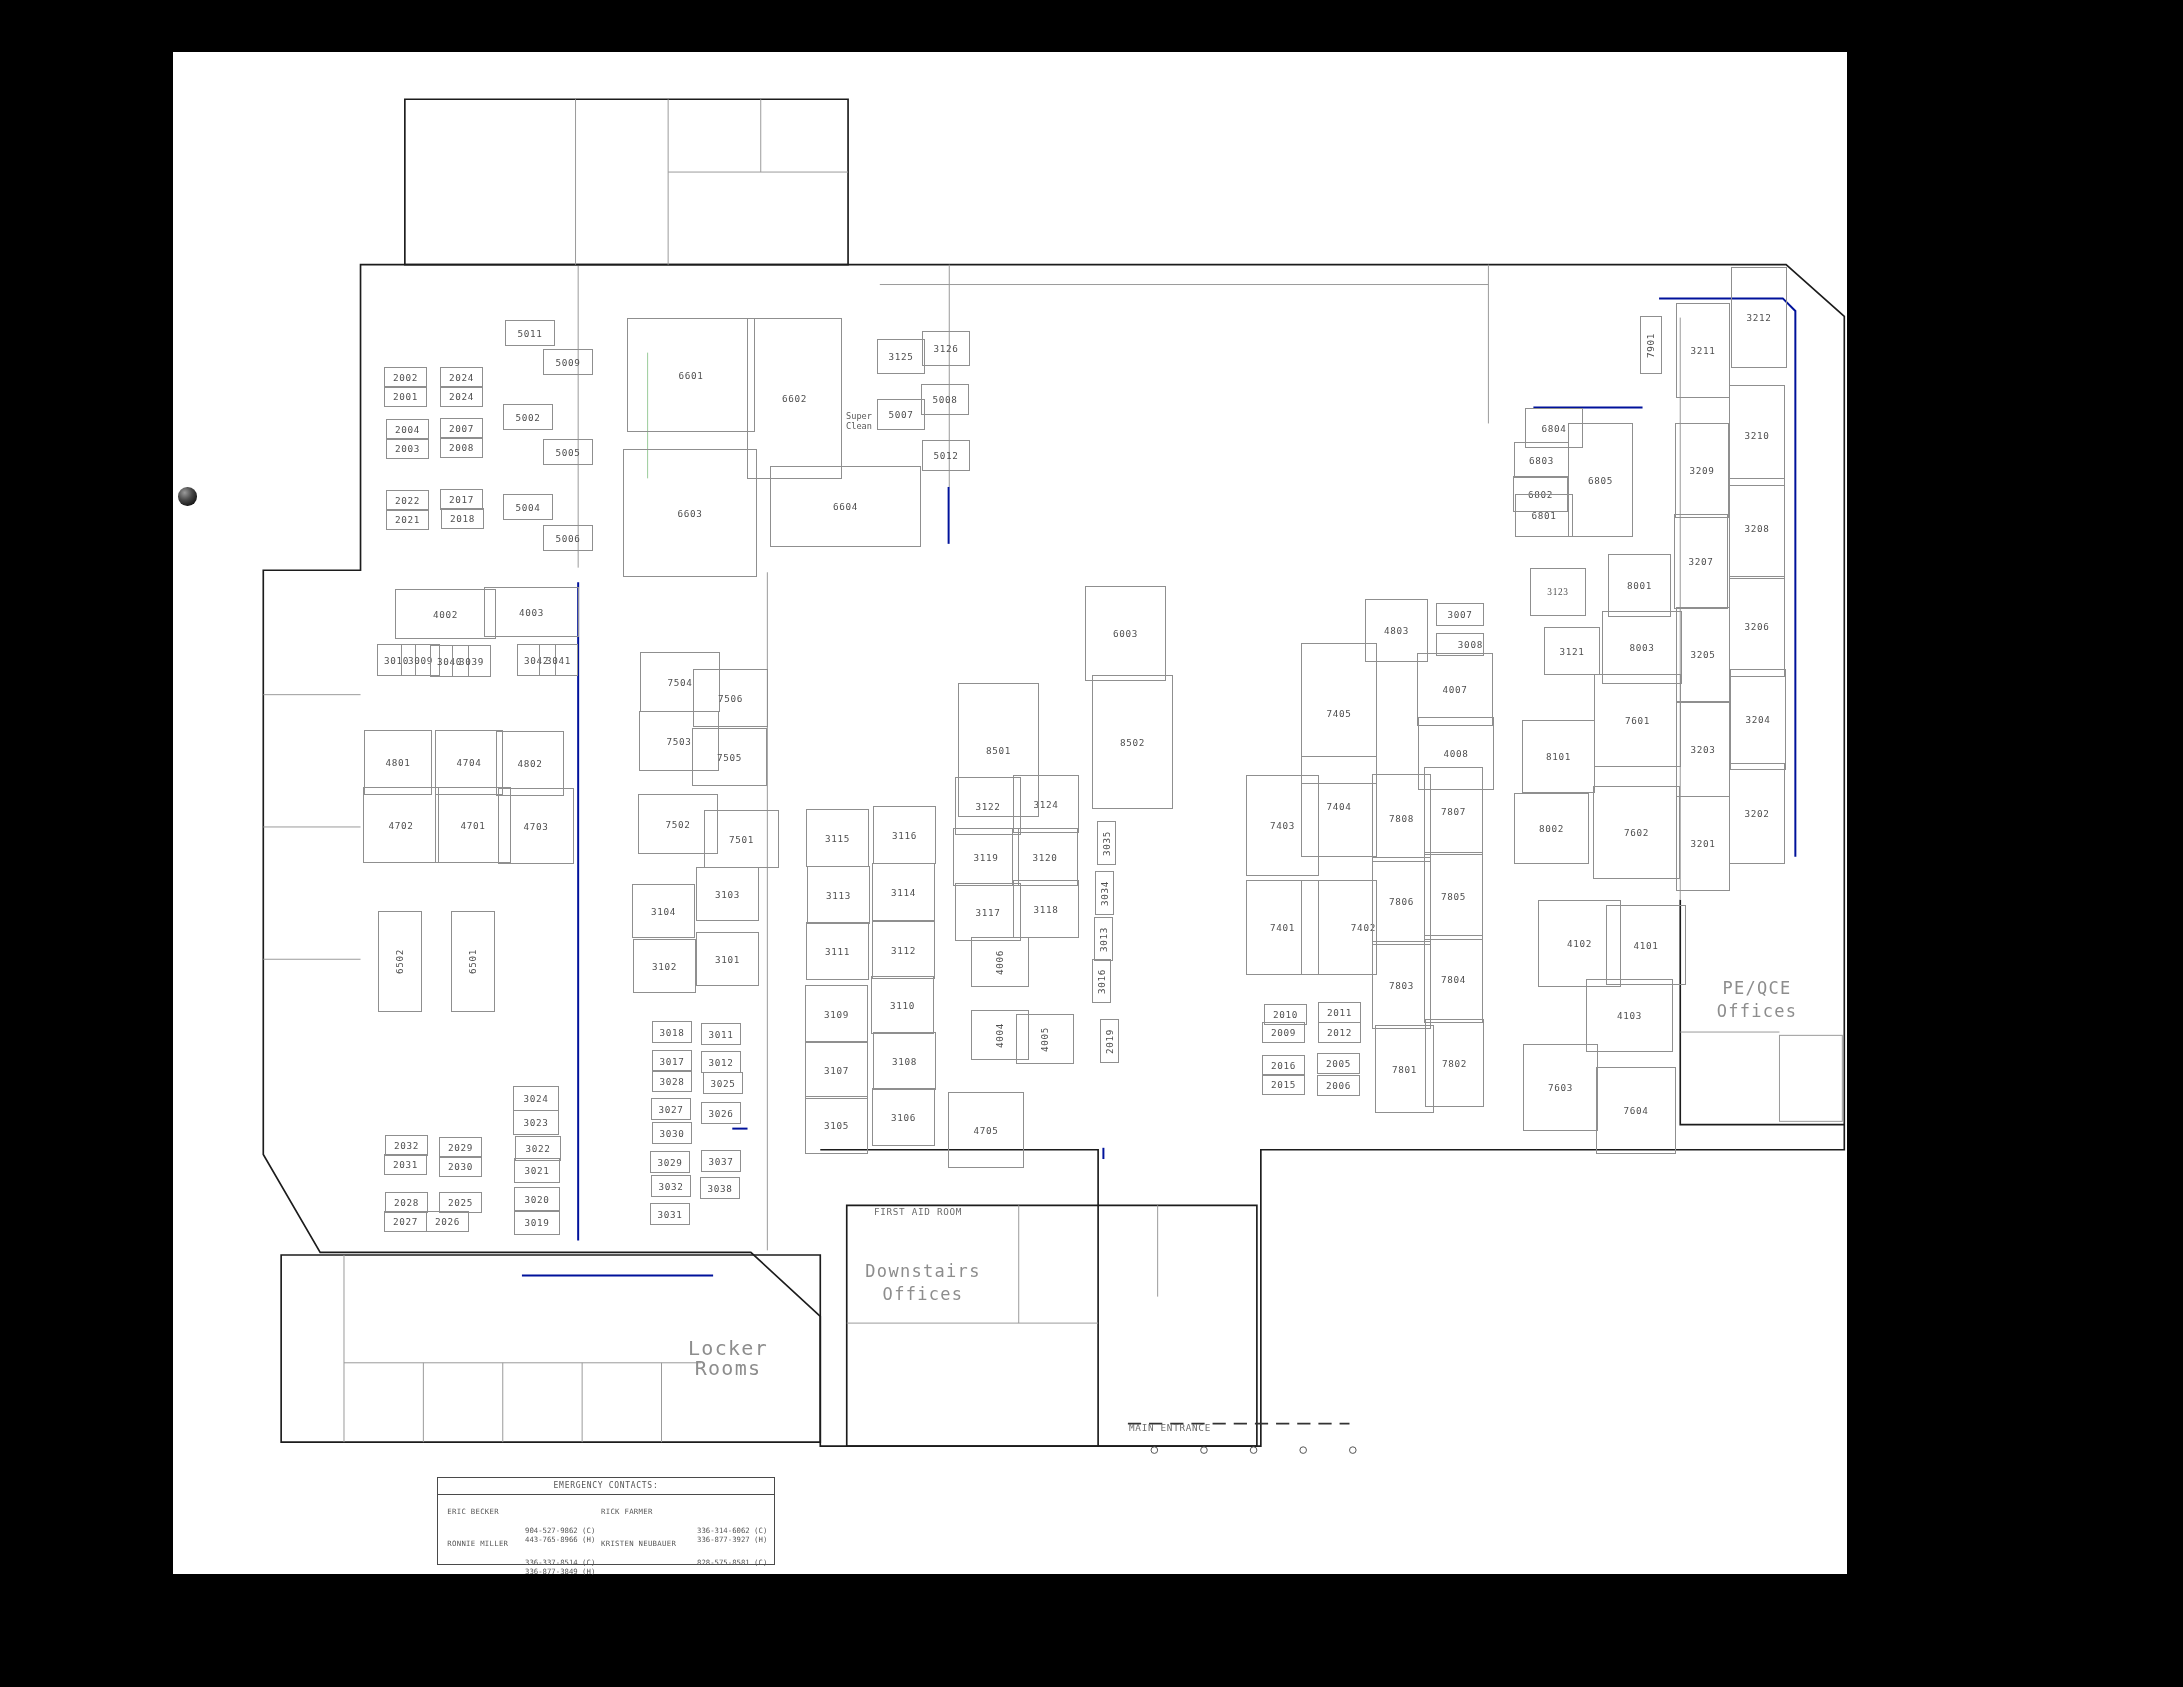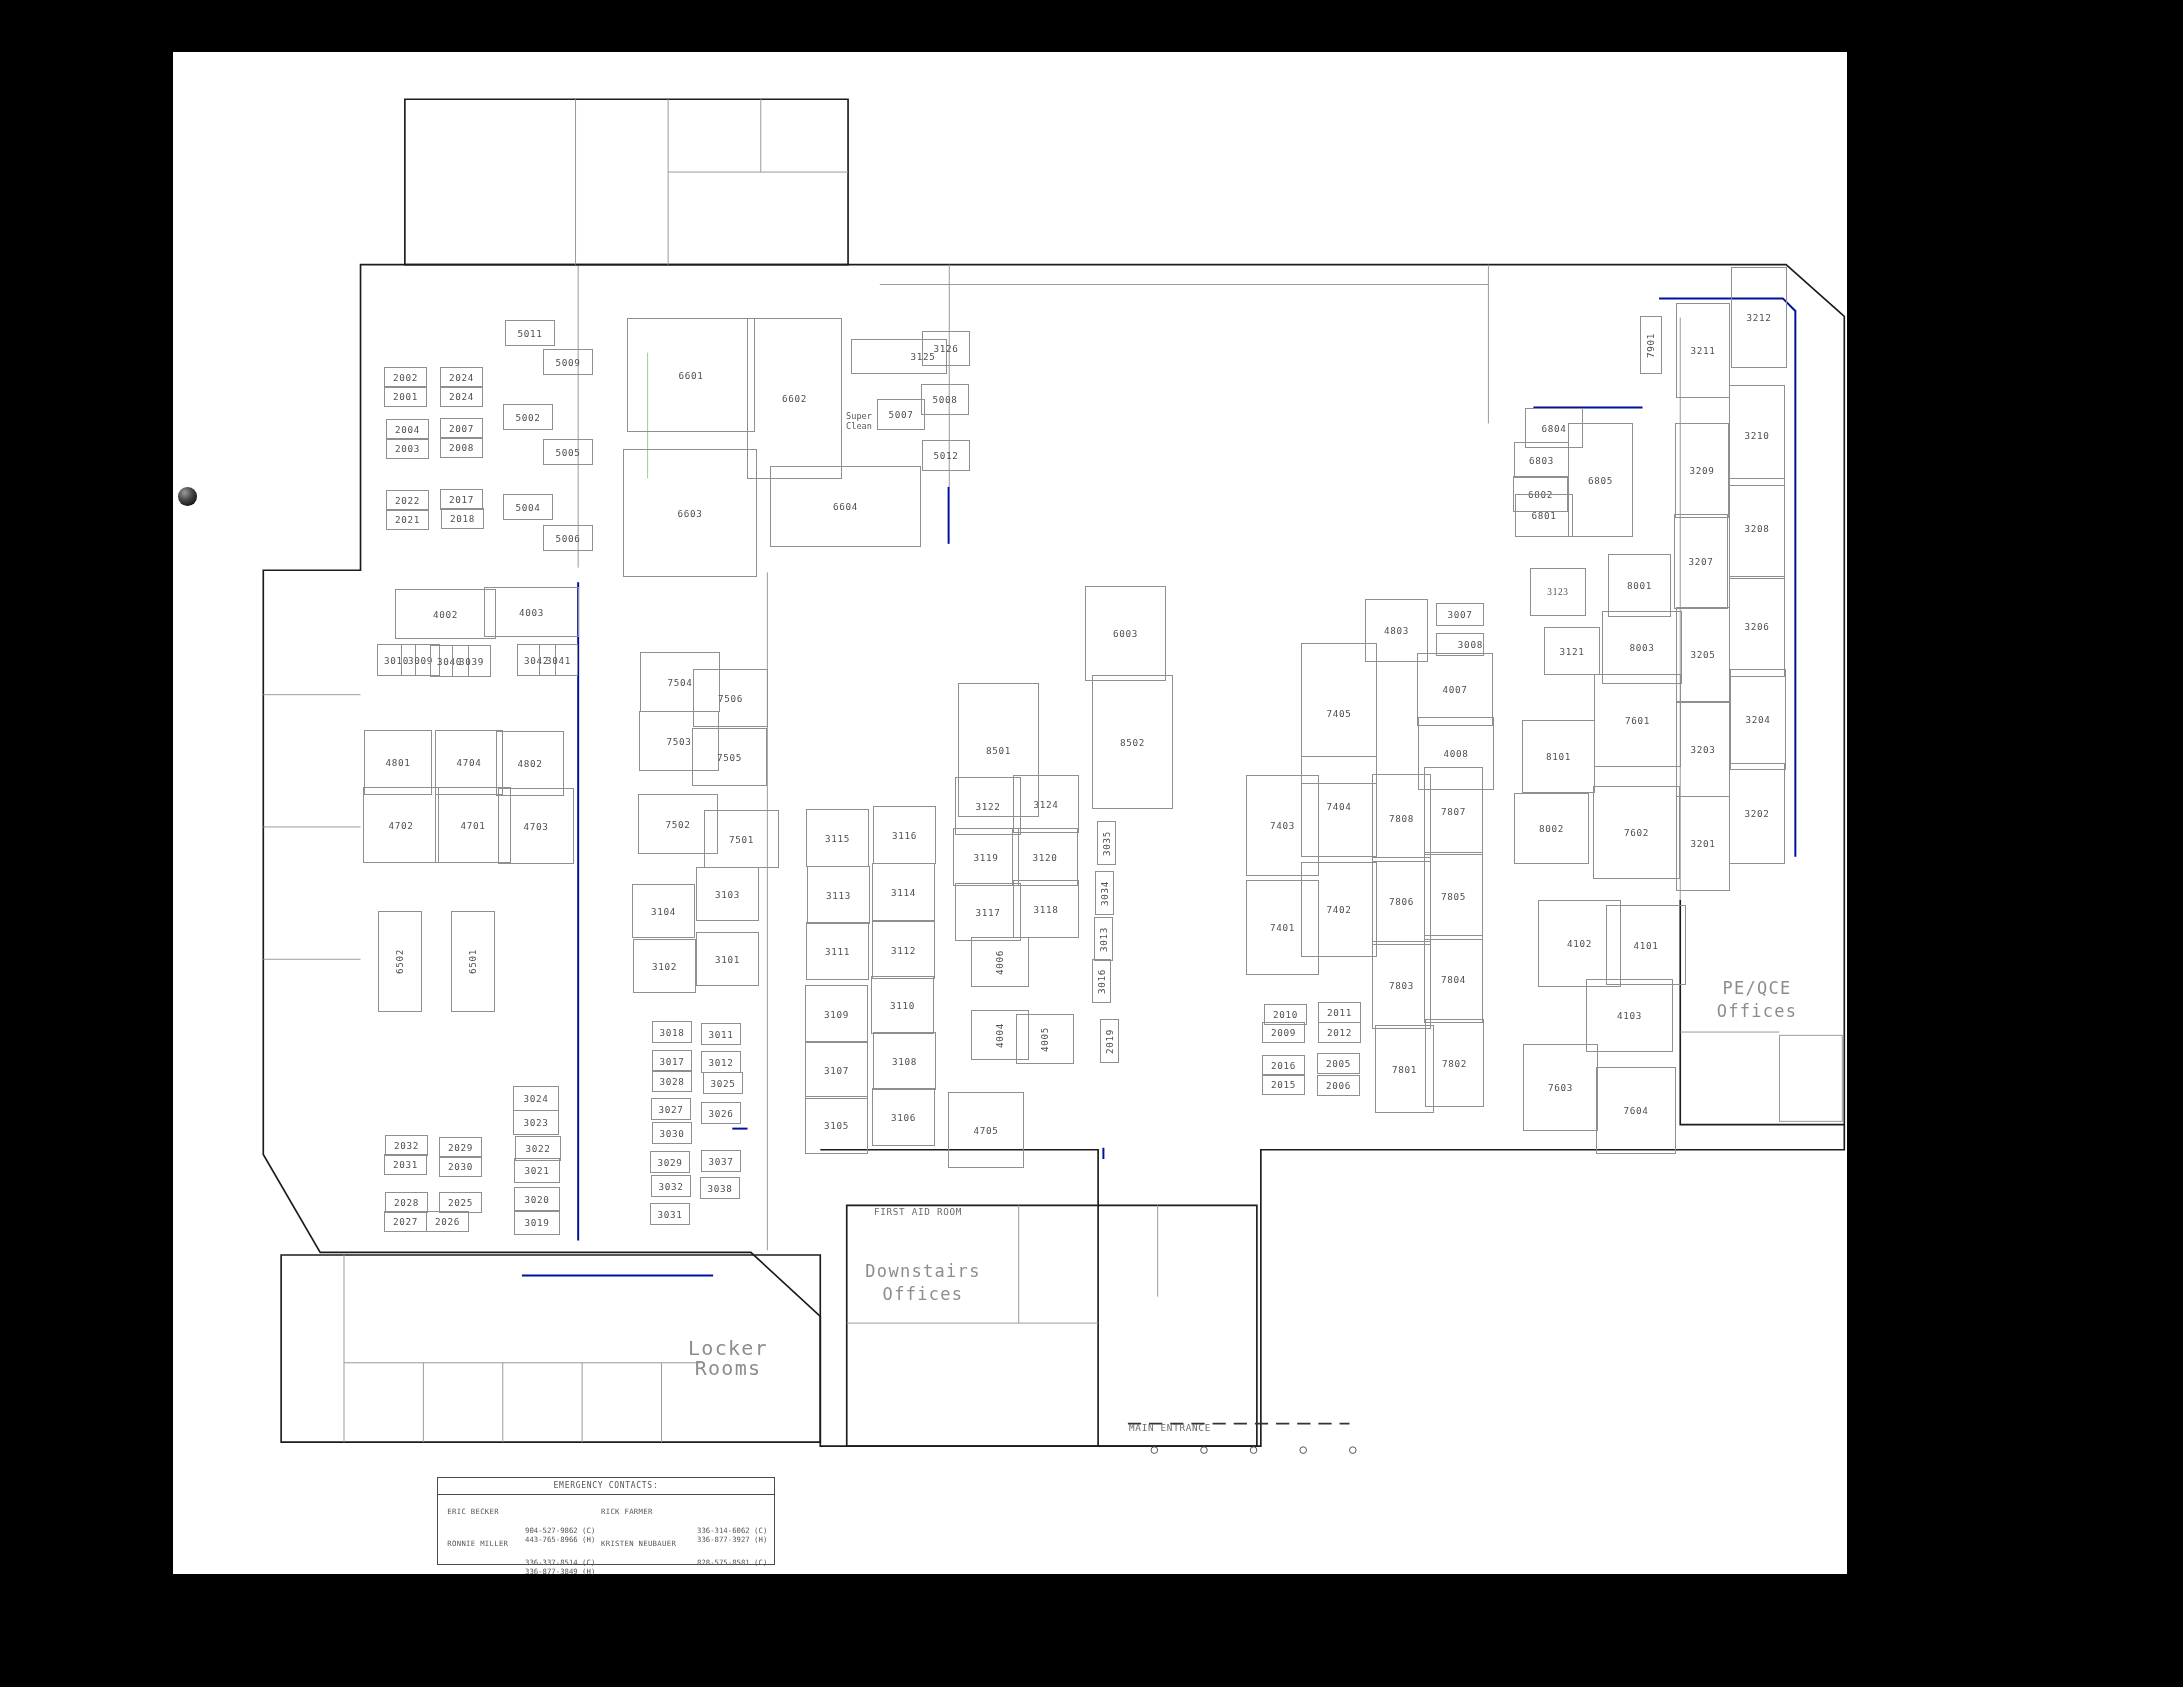--- a/index.html
+++ b/index.html
@@ -394,21 +394,21 @@
     </div>
     <div class="room" style="left: 747px; top: 318px; width: 93px; height: 159px;">
       <span>6602</span>
     </div>
     <div class="room" style="left: 623px; top: 449px; width: 132px; height: 126px; justify-content: center;">
       <span>6603</span>
     </div>
     <div class="room" style="left: 770px; top: 466px; width: 149px; height: 79px;">
       <span>6604</span>
     </div>
-    <div class="room" style="left: 851px; top: 339px; width: 46px; height: 33px; padding-left: 48px;">
+    <div class="room" style="left: 877px; top: 339px; width: 46px; height: 33px;">
       <span>3125</span>
     </div>
     <div class="room" style="left: 922px; top: 331px; width: 46px; height: 33px;">
       <span>3126</span>
     </div>
     <div class="room" style="left: 921px; top: 384px; width: 46px; height: 29px;">
       <span>5008</span>
     </div>
     <div class="room" style="left: 877px; top: 399px; width: 46px; height: 29px;">
       <span>5007</span>
@@ -436,21 +436,21 @@
     </div>
     <div class="room" style="left: 1246px; top: 775px; width: 71px; height: 99px;">
       <span>7403</span>
     </div>
     <div class="room" style="left: 1301px; top: 756px; width: 74px; height: 99px;">
       <span>7404</span>
     </div>
     <div class="room" style="left: 1246px; top: 880px; width: 71px; height: 93px;">
       <span>7401</span>
     </div>
-    <div class="room" style="left: 1301px; top: 862px; width: 74px; height: 93px;">
+    <div class="room" style="left: 1301px; top: 880px; width: 74px; height: 93px; justify-content: flex-end;">
       <span>7402</span>
     </div>
     <div class="room" style="left: 1372px; top: 774px; width: 57px; height: 86px;">
       <span>7808</span>
     </div>
     <div class="room" style="left: 1424px; top: 767px; width: 57px; height: 86px;">
       <span>7807</span>
     </div>
     <div class="room" style="left: 1372px; top: 857px; width: 57px; height: 86px;">
       <span>7806</span>

